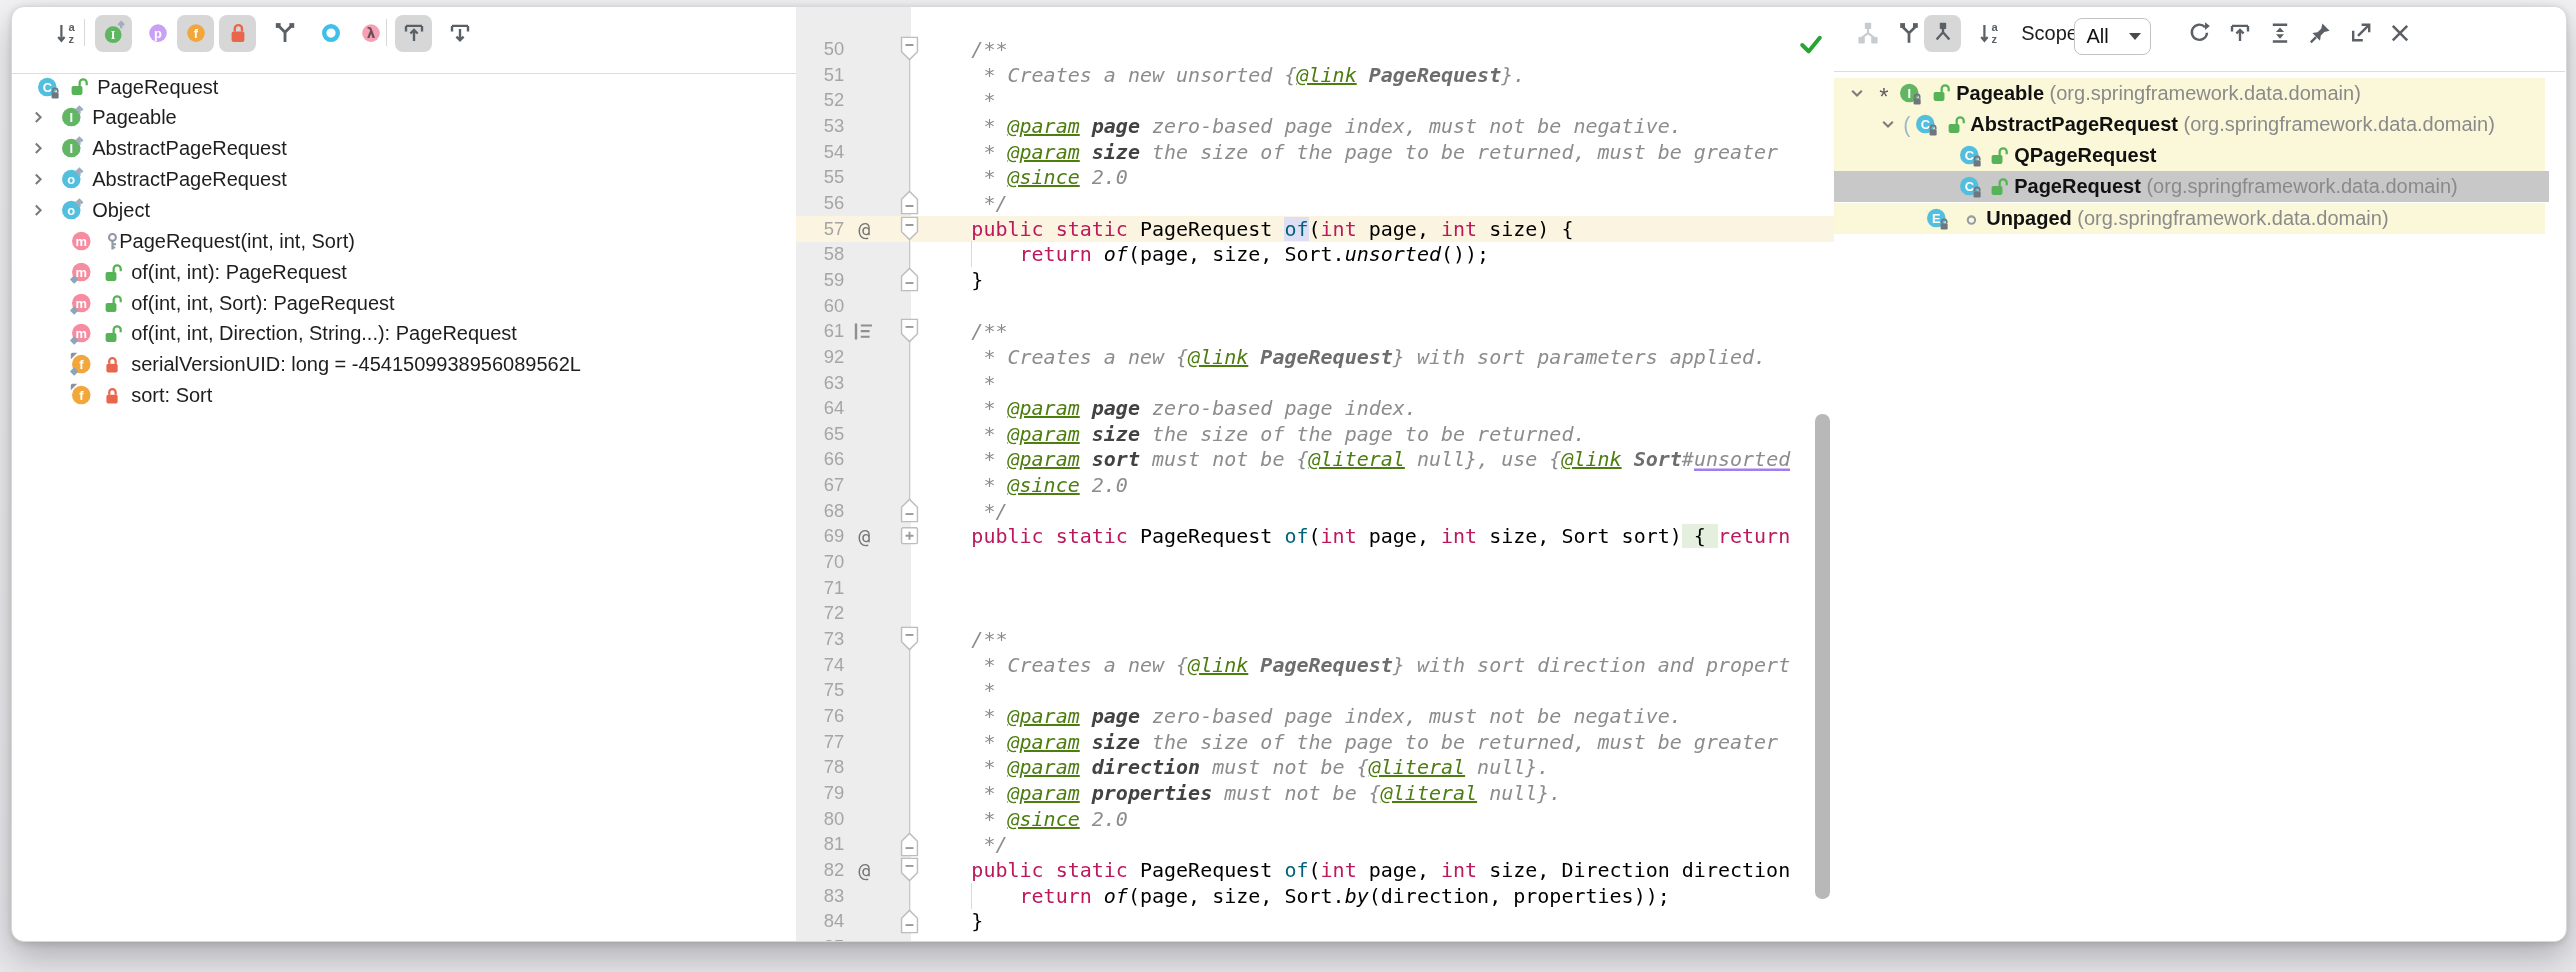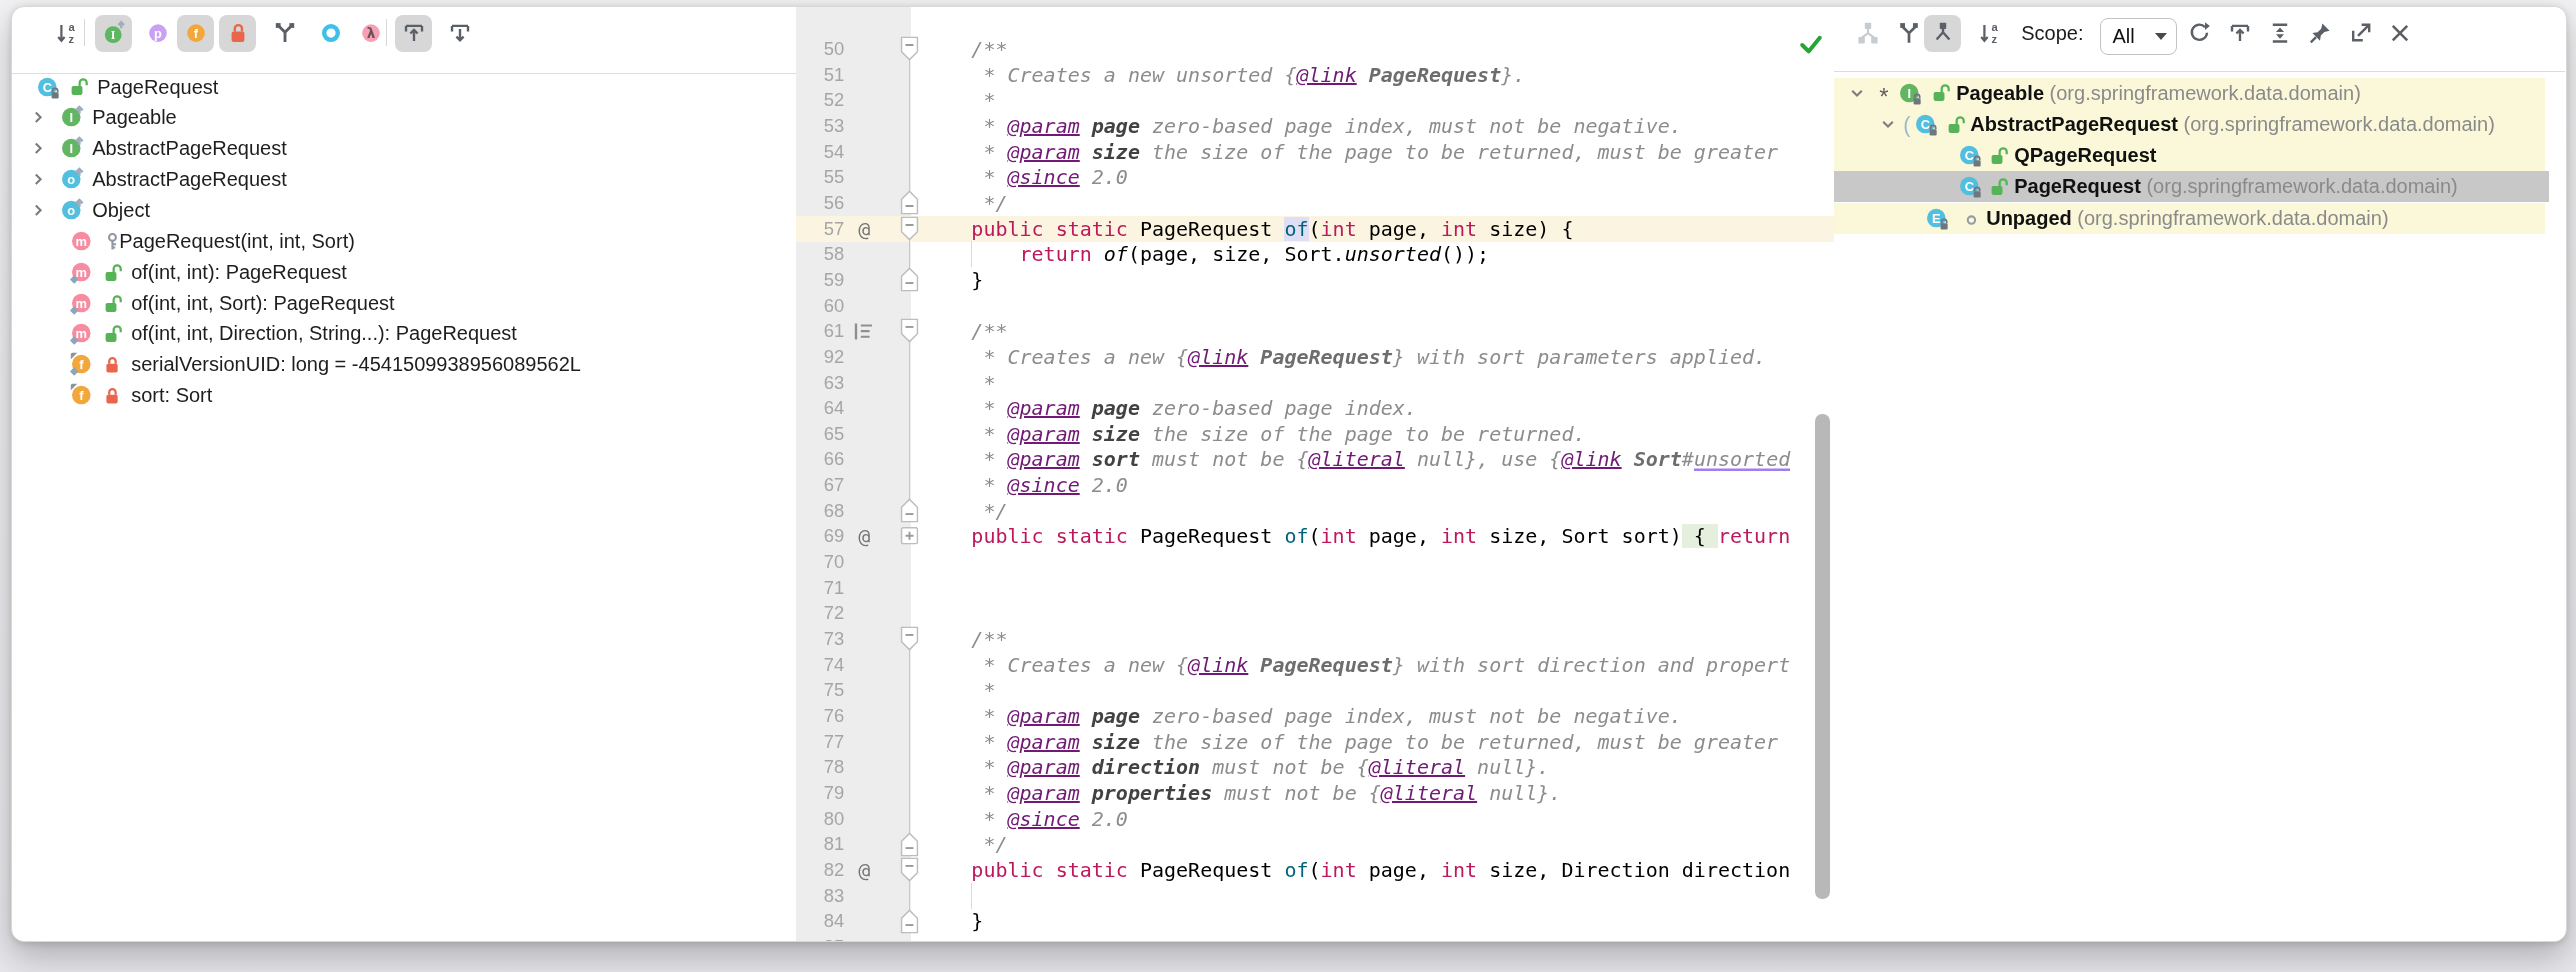--- a/index.html
+++ b/index.html
@@ -35,21 +35,21 @@
   #editor{position:absolute;left:784px;top:0;width:1038px;height:100%;overflow:hidden;background:#fff;}
   .gutterbg{position:absolute;left:0;top:0;width:115px;height:100%;background:#ededed;z-index:0;}
   .caretband{position:absolute;left:0;width:100%;height:26px;background:#fbf4e0;z-index:1;}
   .lnum{position:absolute;left:0;width:48px;text-align:right;color:#a5a5a5;
         font-size:18.4px;line-height:26px;z-index:2;font-family:"Liberation Sans",sans-serif;}
   .gicon{position:absolute;left:51px;width:34px;text-align:center;z-index:2;line-height:26px;}
   .at-icon{font-size:20px;color:#757575;font-family:"DejaVu Sans Mono",monospace;}
   .codeline{position:absolute;left:127px;height:26px;line-height:26px;z-index:2;
             font-family:"DejaVu Sans Mono",monospace;font-size:20px;color:#000;white-space:pre;}
   .cm{color:#8c8c8c;font-style:italic;}
-  .cmt{color:#701a75;font-style:italic;text-decoration:underline;}
+  .cmt{color:#4d7c0f;font-style:italic;text-decoration:underline;}
   .cmb{color:#6d6d6d;font-weight:bold;font-style:italic;}
   .cmp{color:#424242;font-weight:bold;font-style:italic;}
   .cmv{color:#8c8c8c;font-style:italic;box-shadow:inset 0 -2.4px 0 #9f7ef0;}
   .kw{color:#be185d;}
   .it{font-style:italic;}
   .md{color:#00627a;}
   .mdh{color:#00627a;background:#dedff5;}
   .fold{background:#e4f0dd;}
   .foldmark{position:absolute;left:103px;z-index:3;cursor:pointer;}
   .foldline{position:absolute;left:113px;width:0.8px;background:#c9c9c9;z-index:2;}
@@ -432,20 +432,21 @@
       <div class="codeline" style="top:824px"><span class="cm">     */</span></div>
       <div class="lnum" style="top:850px">82</div>
       <div class="gicon at-icon" style="top:850px">@</div>
       <div class="foldmark" style="top:849px"><svg width="21" height="27" viewBox="0 0 26 34">
           <polygon points="3,3 23,3 23,21 13,31 3,21" fill="#fff" stroke="#bdbdbd" stroke-width="1.8"></polygon>
           <path d="M8 12.5 h10" stroke="#9a9a9a" stroke-width="2.4"></path>
         </svg></div>
       <div class="codeline" style="top:850px"><span class="kw">    public static</span><span class="pl"> PageRequest </span><span class="md">of</span><span class="pl">(</span><span class="kw">int</span><span class="pl"> page, </span><span class="kw">int</span><span class="pl"> size, Direction direction</span></div>
       <div class="lnum" style="top:876px">83</div>
       <div class="indent-guide" style="left:175px;top:876px;height:26px"></div>
+      <div class="codeline" style="top:876px"><span class="pl">        </span><span class="kw">return</span><span class="pl"> </span><span class="it">of</span><span class="pl">(page, size, Sort.</span><span class="it">by</span><span class="pl">(direction, properties));</span></div>
       <div class="lnum" style="top:901px">84</div>
       <div class="foldmark" style="top:901px"><svg width="21" height="27" viewBox="0 0 26 34">
           <polygon points="3,31 23,31 23,13 13,3 3,13" fill="#fff" stroke="#bdbdbd" stroke-width="1.8"></polygon>
           <path d="M8 21.5 h10" stroke="#9a9a9a" stroke-width="2.4"></path>
         </svg></div>
       <div class="codeline" style="top:901px"><span class="pl">    }</span></div>
       <div class="lnum" style="top:927px">85</div>
       <div class="scroll-thumb" style="left:1019px;top:407px;height:485px"></div>
       <div style="position:absolute;left:1002px;top:26px;z-index:6"><svg width="26" height="24" viewBox="0 0 32 30">
           <polyline points="5,15 13,23 27,6" fill="none" stroke="#27a534" stroke-width="5" stroke-linecap="round" stroke-linejoin="round"></polyline>
@@ -515,21 +516,21 @@
             <path d="M17 4.5 h9.5 V14" stroke="#5b6066" stroke-width="3" fill="none"></path>
           </svg>
         </div>
         <div class="tb-item" style="left:547px">
           <svg width="24" height="25" viewBox="0 0 30 31" style="overflow:visible">
             <path d="M6 6 L24 24 M24 6 L6 24" stroke="#5b6066" stroke-width="3.2"></path>
           </svg>
         </div>
       </div>
     <div class="scope-label" style="left:187px;text-align:right;">Scope:</div>
-    <div class="scope-dd" style="left:266px;text-decoration:underline;">
+    <div class="scope-dd" style="left:240px;text-decoration:underline;">
       <span class="val">All</span>
       <span class="tri"></span>
     </div>
     <div class="hdiv" style="left:0;top:64px;width:731px;"></div>
     <div id="hierarchy-tree" style="position:absolute;left:0;top:64px;width:100%;bottom:0;">
         <div class="hband" style="top:6.4px;height:31px;width:711px;background:#fbf8da"></div>
         <div class="trow" style="top:6.4px;width:100%;height:31px;line-height:31px;">
           <span class="abs" style="left:15.2px">
             <svg width="16" height="15.2" viewBox="0 0 20 19">
               <polyline points="4,6 10,12 16,6" fill="none" stroke="#7b7b7b" stroke-width="2.6"></polyline>

